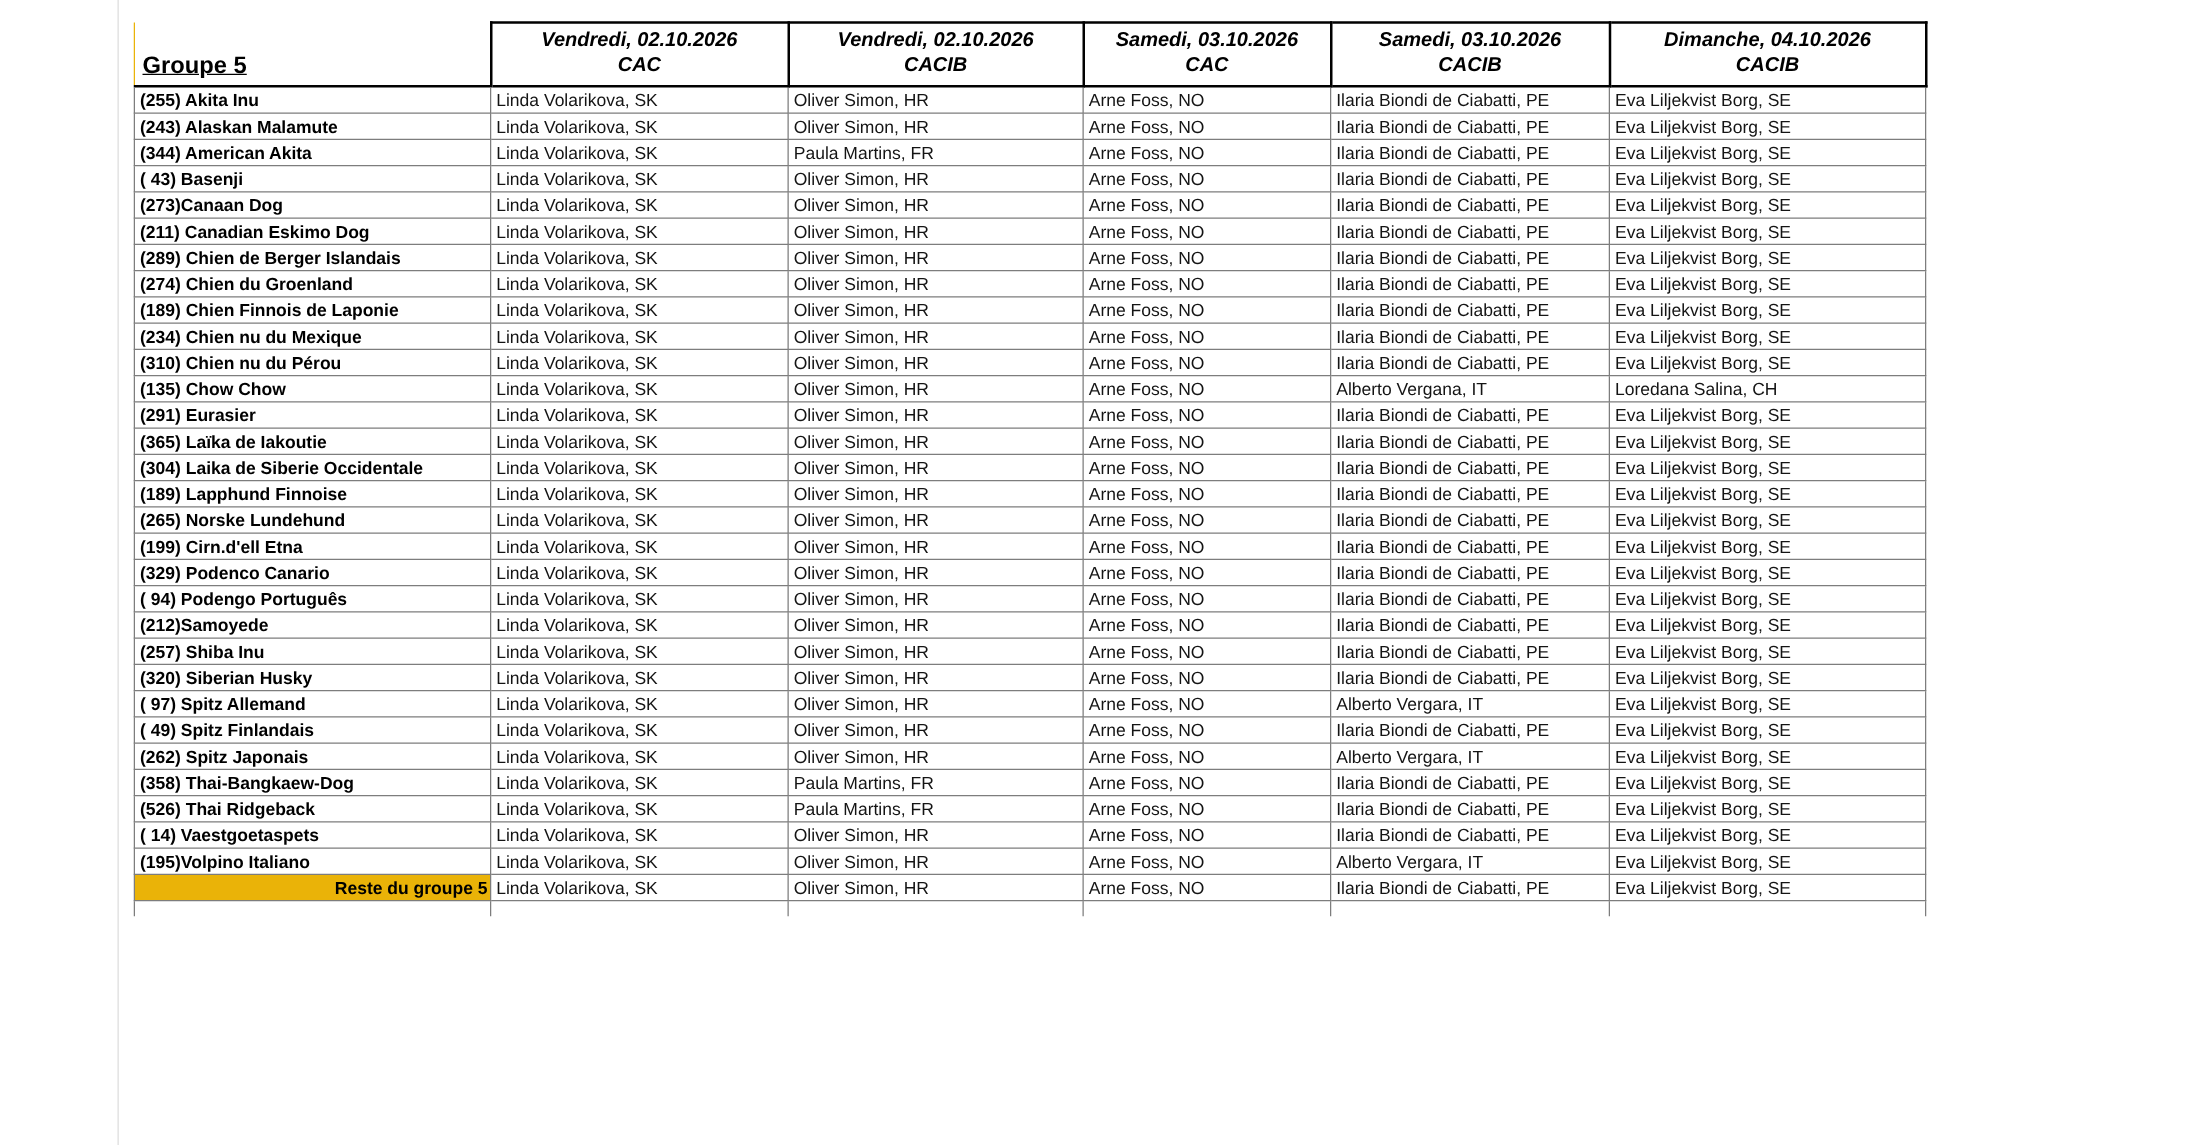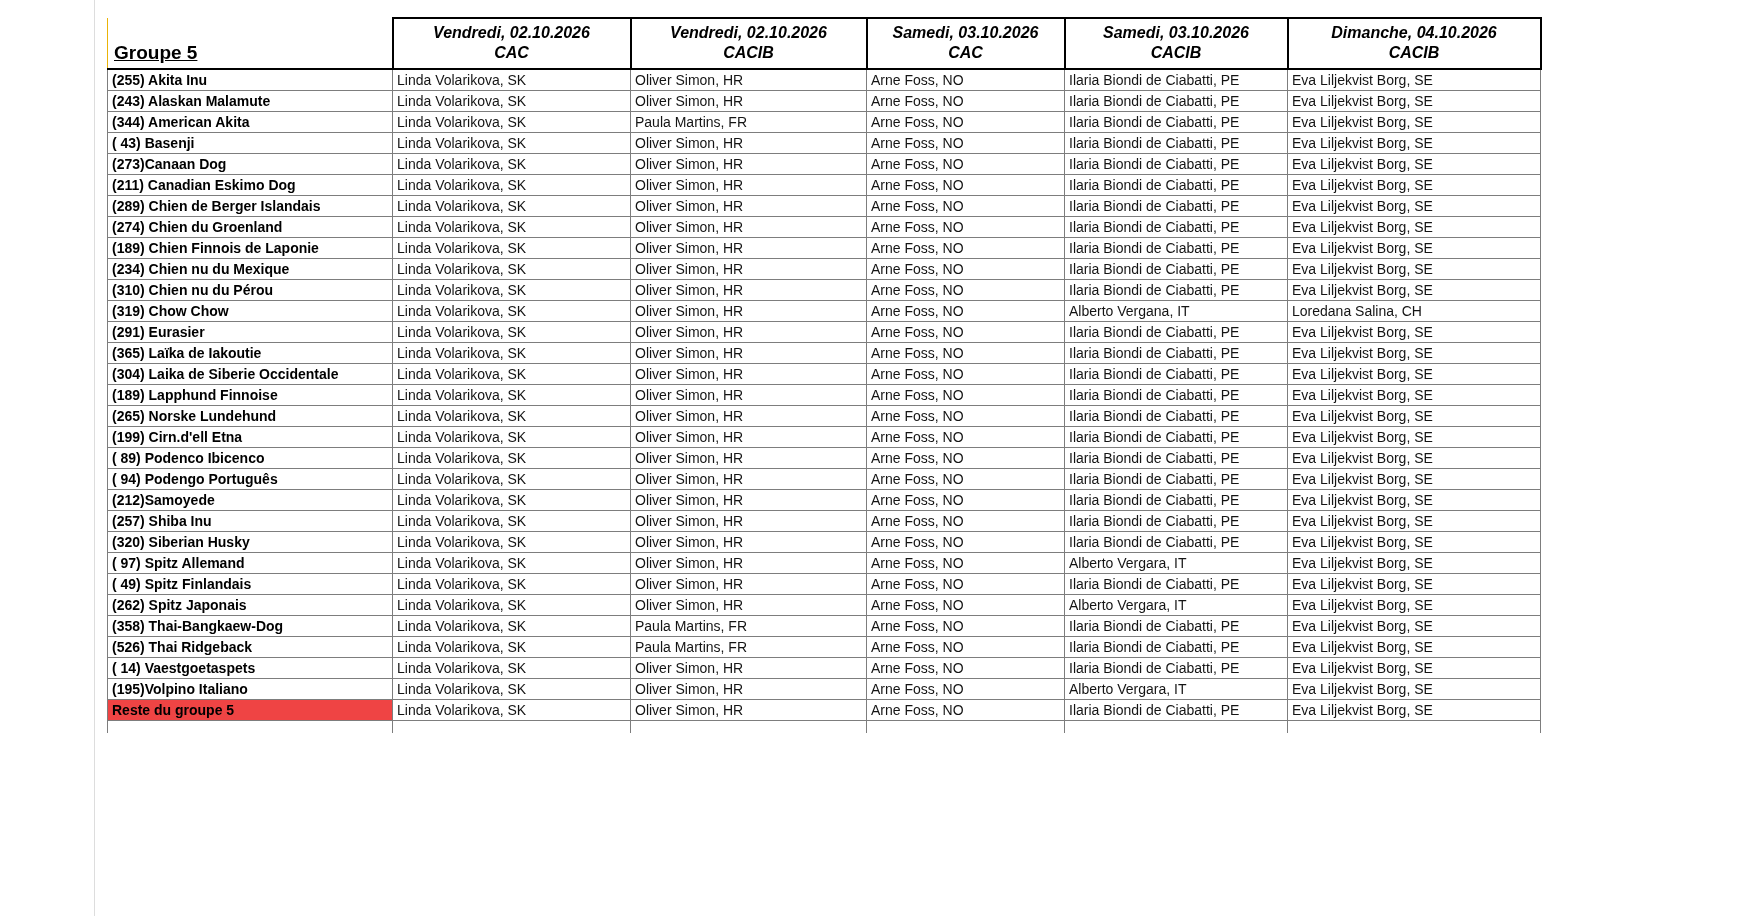--- a/index.html
+++ b/index.html
@@ -202,21 +202,21 @@
         </tr>
         <tr>
           <td class="breed-cell">(310) Chien nu du Pérou</td>
           <td class="judge-cell">Linda Volarikova, SK</td>
           <td class="judge-cell">Oliver Simon, HR</td>
           <td class="judge-cell">Arne Foss, NO</td>
           <td class="judge-cell">Ilaria Biondi de Ciabatti, PE</td>
           <td class="judge-cell">Eva Liljekvist Borg, SE</td>
         </tr>
         <tr>
-          <td class="breed-cell">(319) Chow Chow</td>
+          <td class="breed-cell">(135) Chow Chow</td>
           <td class="judge-cell">Linda Volarikova, SK</td>
           <td class="judge-cell">Oliver Simon, HR</td>
           <td class="judge-cell">Arne Foss, NO</td>
           <td class="judge-cell">Alberto Vergana, IT</td>
           <td class="judge-cell">Loredana Salina, CH</td>
         </tr>
         <tr>
           <td class="breed-cell">(291) Eurasier</td>
           <td class="judge-cell">Linda Volarikova, SK</td>
           <td class="judge-cell">Oliver Simon, HR</td>
@@ -258,21 +258,21 @@
         </tr>
         <tr>
           <td class="breed-cell">(199) Cirn.d'ell Etna</td>
           <td class="judge-cell">Linda Volarikova, SK</td>
           <td class="judge-cell">Oliver Simon, HR</td>
           <td class="judge-cell">Arne Foss, NO</td>
           <td class="judge-cell">Ilaria Biondi de Ciabatti, PE</td>
           <td class="judge-cell">Eva Liljekvist Borg, SE</td>
         </tr>
         <tr>
-          <td class="breed-cell">( 89) Podenco Ibicenco</td>
+          <td class="breed-cell">(329) Podenco Canario</td>
           <td class="judge-cell">Linda Volarikova, SK</td>
           <td class="judge-cell">Oliver Simon, HR</td>
           <td class="judge-cell">Arne Foss, NO</td>
           <td class="judge-cell">Ilaria Biondi de Ciabatti, PE</td>
           <td class="judge-cell">Eva Liljekvist Borg, SE</td>
         </tr>
         <tr>
           <td class="breed-cell">( 94) Podengo Português</td>
           <td class="judge-cell">Linda Volarikova, SK</td>
           <td class="judge-cell">Oliver Simon, HR</td>
@@ -354,21 +354,21 @@
         </tr>
         <tr>
           <td class="breed-cell">(195)Volpino Italiano</td>
           <td class="judge-cell">Linda Volarikova, SK</td>
           <td class="judge-cell">Oliver Simon, HR</td>
           <td class="judge-cell">Arne Foss, NO</td>
           <td class="judge-cell">Alberto Vergara, IT</td>
           <td class="judge-cell">Eva Liljekvist Borg, SE</td>
         </tr>
         <tr>
-          <td class="breed-cell" style="background: #ef4444;">Reste du groupe 5</td>
+          <td class="breed-cell" style="background: #eab308; text-align: right;">Reste du groupe 5</td>
           <td class="judge-cell">Linda Volarikova, SK</td>
           <td class="judge-cell">Oliver Simon, HR</td>
           <td class="judge-cell">Arne Foss, NO</td>
           <td class="judge-cell">Ilaria Biondi de Ciabatti, PE</td>
           <td class="judge-cell">Eva Liljekvist Borg, SE</td>
         </tr>
       </tbody>
     <tfoot>
       <tr id="stub-row">
           <td></td>

